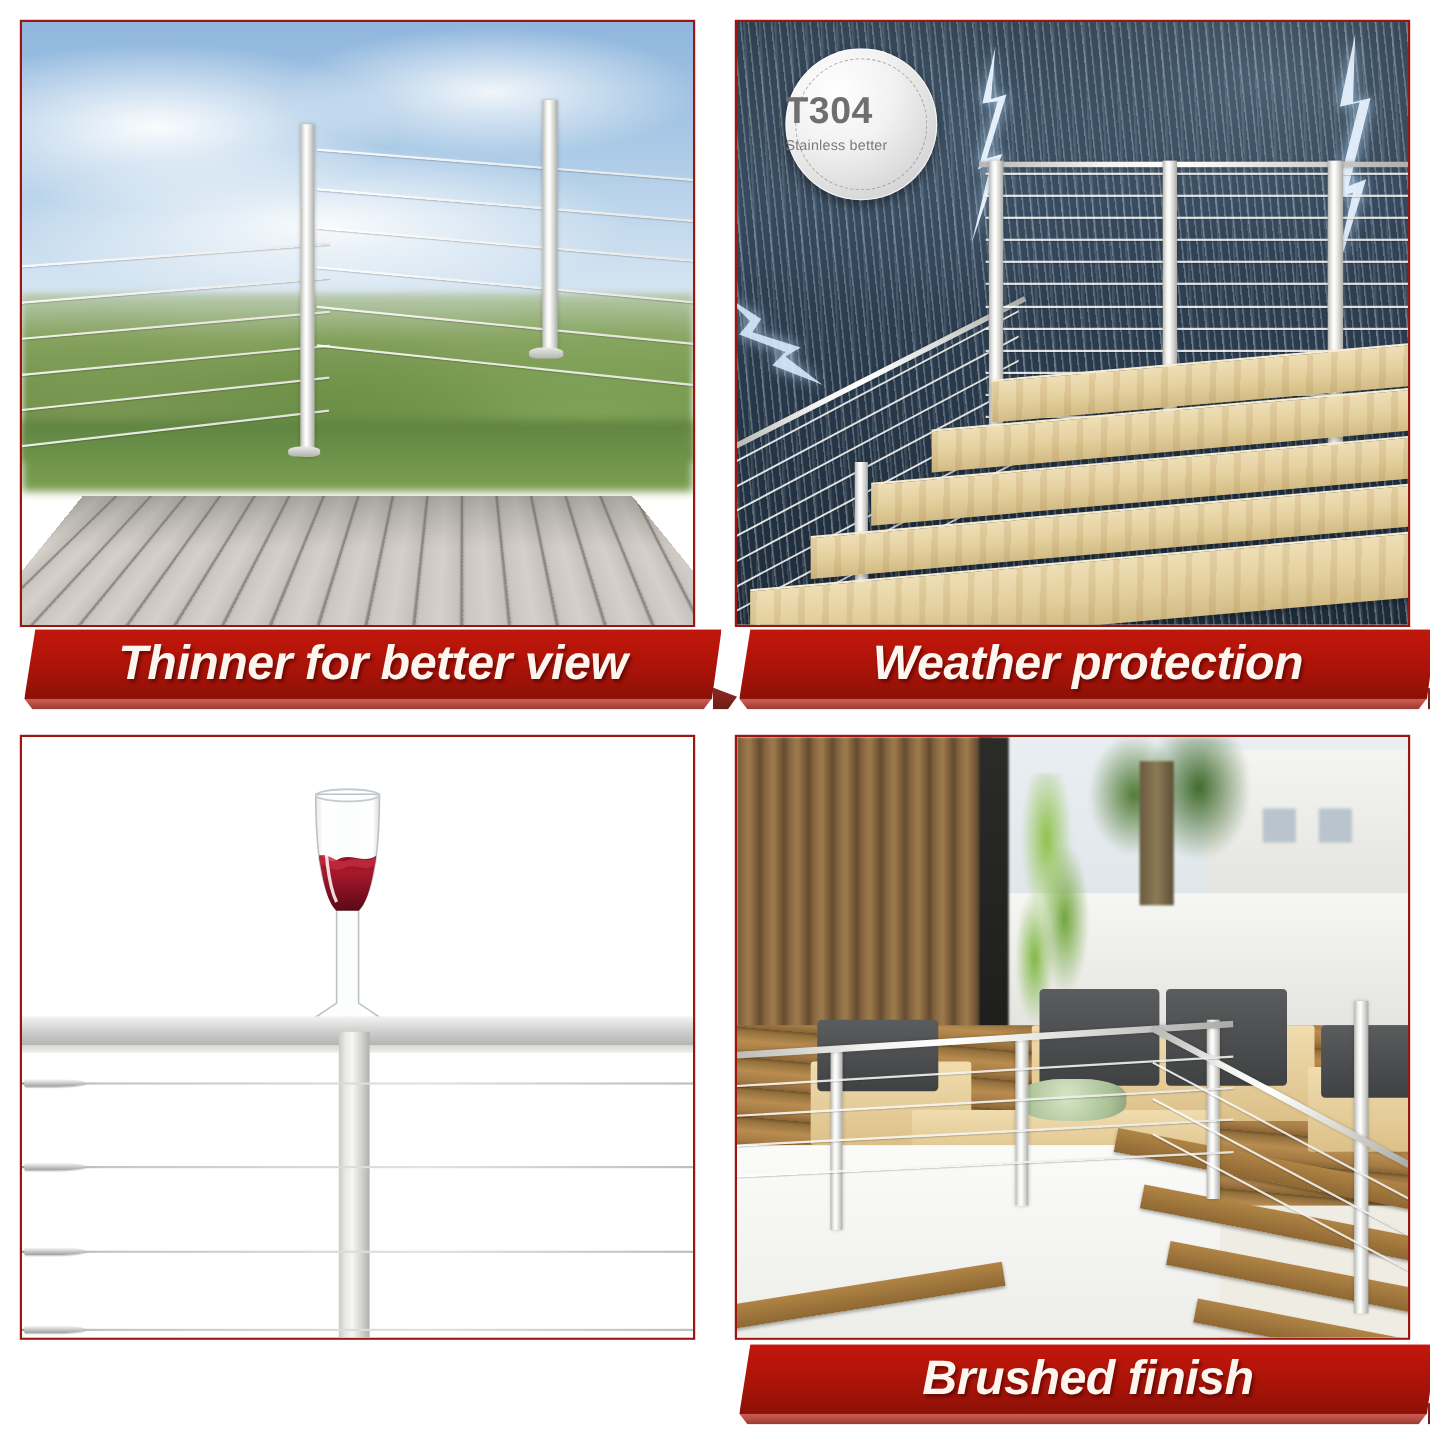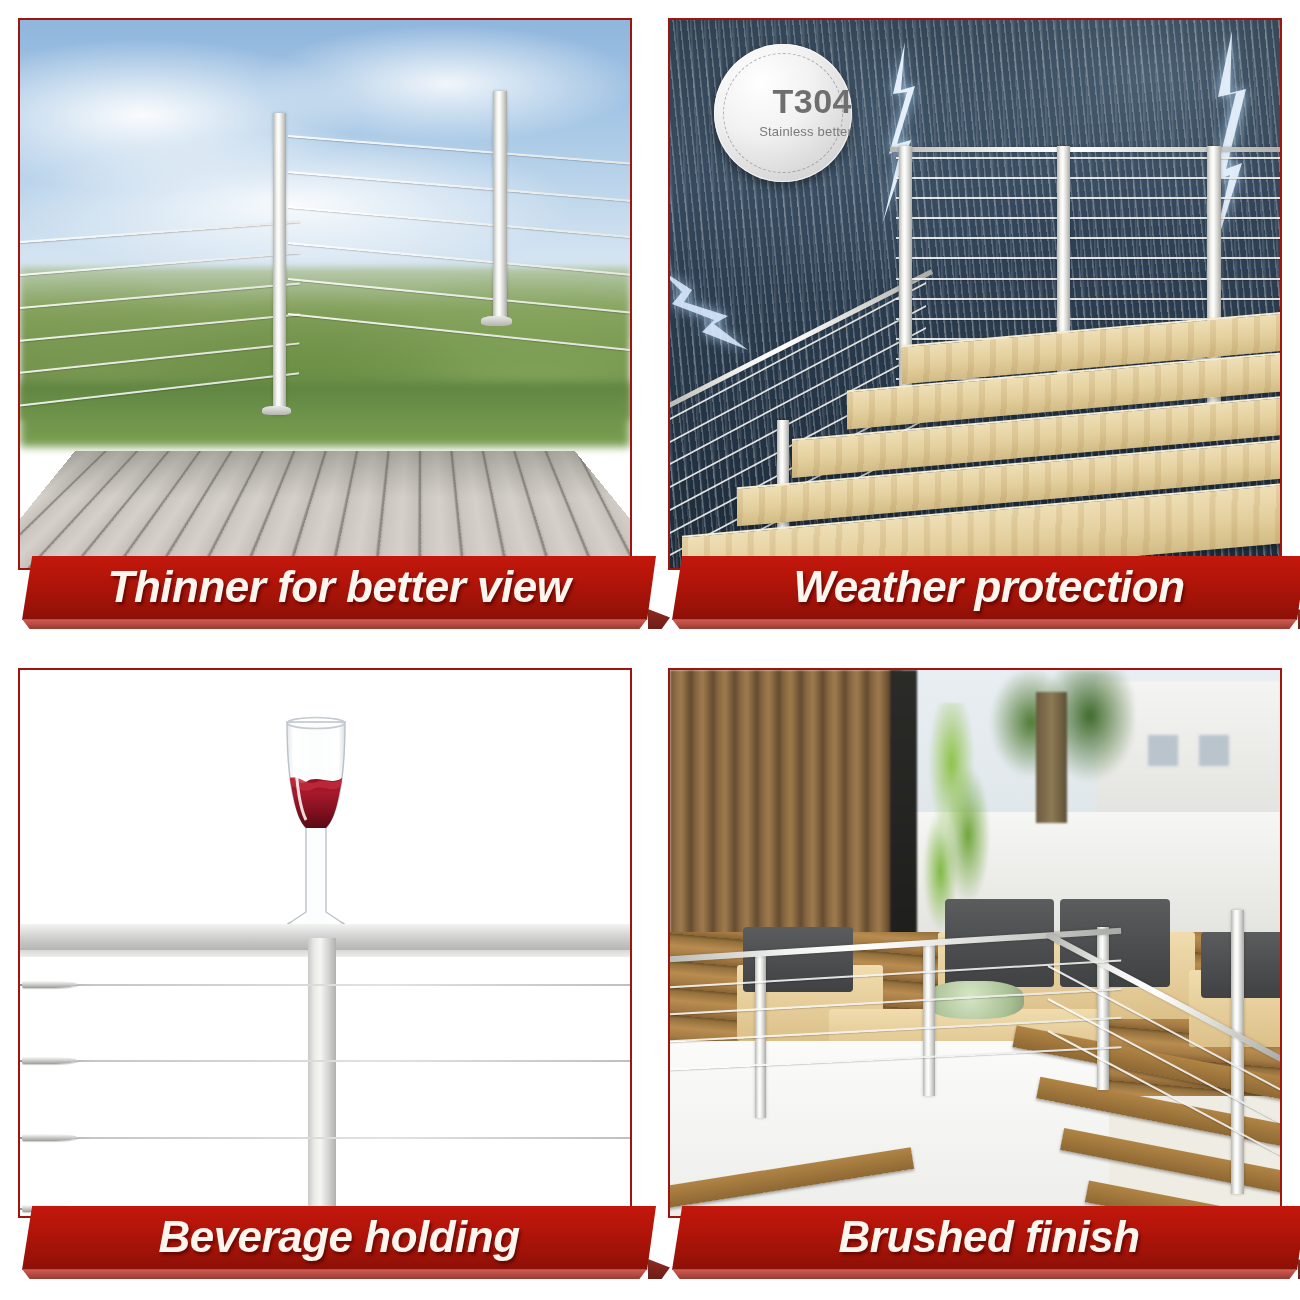--- a/index.html
+++ b/index.html
@@ -137,21 +137,21 @@
   }
 
   
   .badge {
     position: absolute; left: 44px; top: 24px;
     width: 138px; height: 138px; border-radius: 50%;
     background:
       radial-gradient(circle at 34% 28%, #ffffff 0%, #f2f2f2 38%, #dcdcdc 68%, #c7c7c7 100%);
     box-shadow: 0 4px 12px rgba(0,0,0,.45), inset 0 0 0 1px rgba(255,255,255,.7);
     display: flex; flex-direction: column;
-    align-items: flex-end; justify-content: center;
+    align-items: flex-start; justify-content: center;
   }
   .badge::before {
     content: ""; position: absolute; inset: 9px; border-radius: 50%;
     border: 1px dashed rgba(120,120,120,.55);
   }
   .badge-title {
     font-size: 34px; font-weight: 700; letter-spacing: .5px;
     color: #6f6f6f; line-height: 1; margin-top: -4px;
   }
   .badge-sub {
@@ -266,21 +266,21 @@
     position: absolute; height: 22px;
     background: linear-gradient(180deg, #b08445, #8e6833);
     box-shadow: 0 2px 3px rgba(0,0,0,.3);
   }
 
   
   .ribbon {
     position: absolute;
     left: 22px;
     right: -6px;
-    bottom: 30px;
+    bottom: 14px;
     height: 64px;
     z-index: 5;
   }
   .ribbon-body {
     position: absolute; inset: 0;
     background: linear-gradient(180deg, #c3170c 0%, #b11409 42%, #9c1208 78%, #8a1007 100%);
     clip-path: polygon(1.6% 0%, 100% 0%, 98.6% 100%, 0% 100%);
     box-shadow: 0 3px 7px rgba(0,0,0,.3);
   }
   .ribbon-foot {
@@ -469,26 +469,20 @@
           <div class="ferrule" style="top:70.9%;"></div>
 
           <div class="cable-3" style="top:85.5%;"></div>
           <div class="ferrule" style="top:84.9%;"></div>
 
           <div class="cable-3" style="top:98.5%;"></div>
           <div class="ferrule" style="top:97.9%;"></div>
         </div>
       </div>
 
-      <div class="ribbon">
-        <div class="ribbon-body"></div>
-        <div class="ribbon-foot"></div>
-        <div class="ribbon-tail"></div>
-        <div class="ribbon-text">Beverage holding</div>
-      </div>
     </div>
 
     <div class="panel br">
       <div class="frame">
         <div class="scene">
           <div class="patio-bg"></div>
           <div class="sky-4"></div>
           <div class="house-4"></div>
           <div class="white-wall-4"></div>
           <div class="tree-4"></div>

